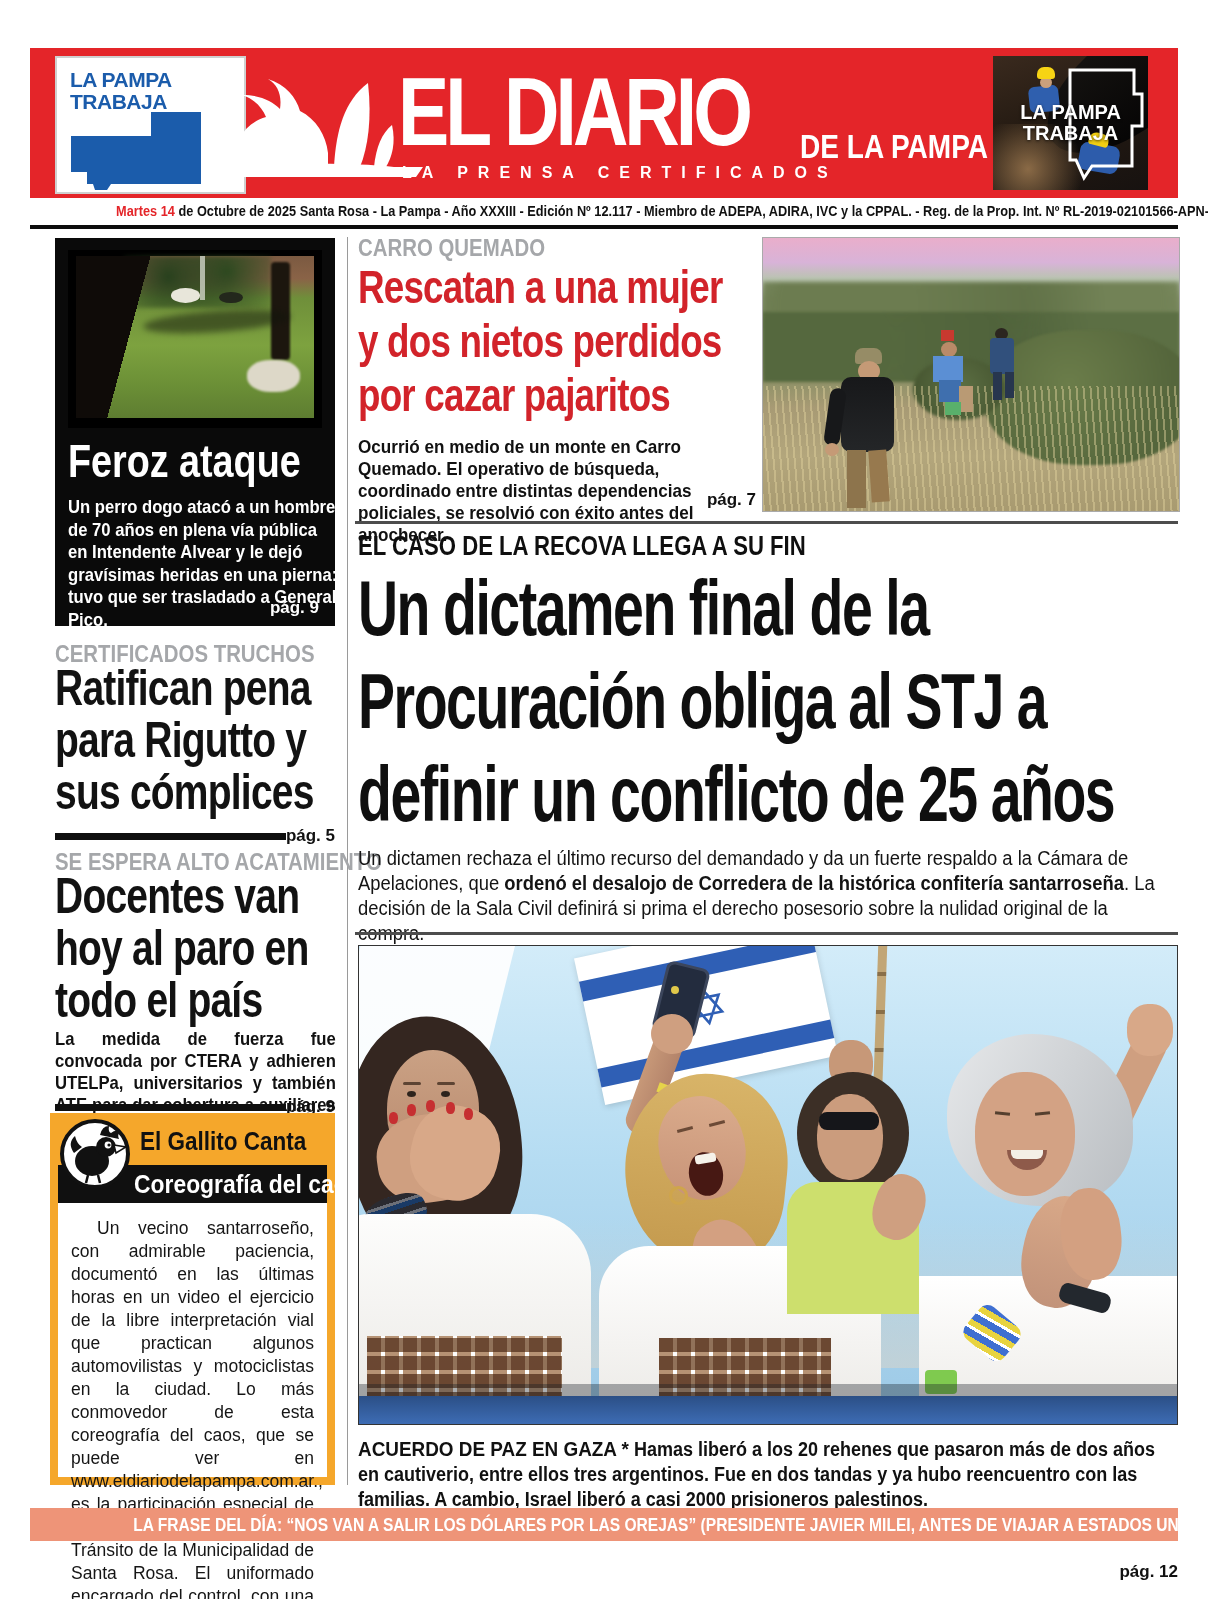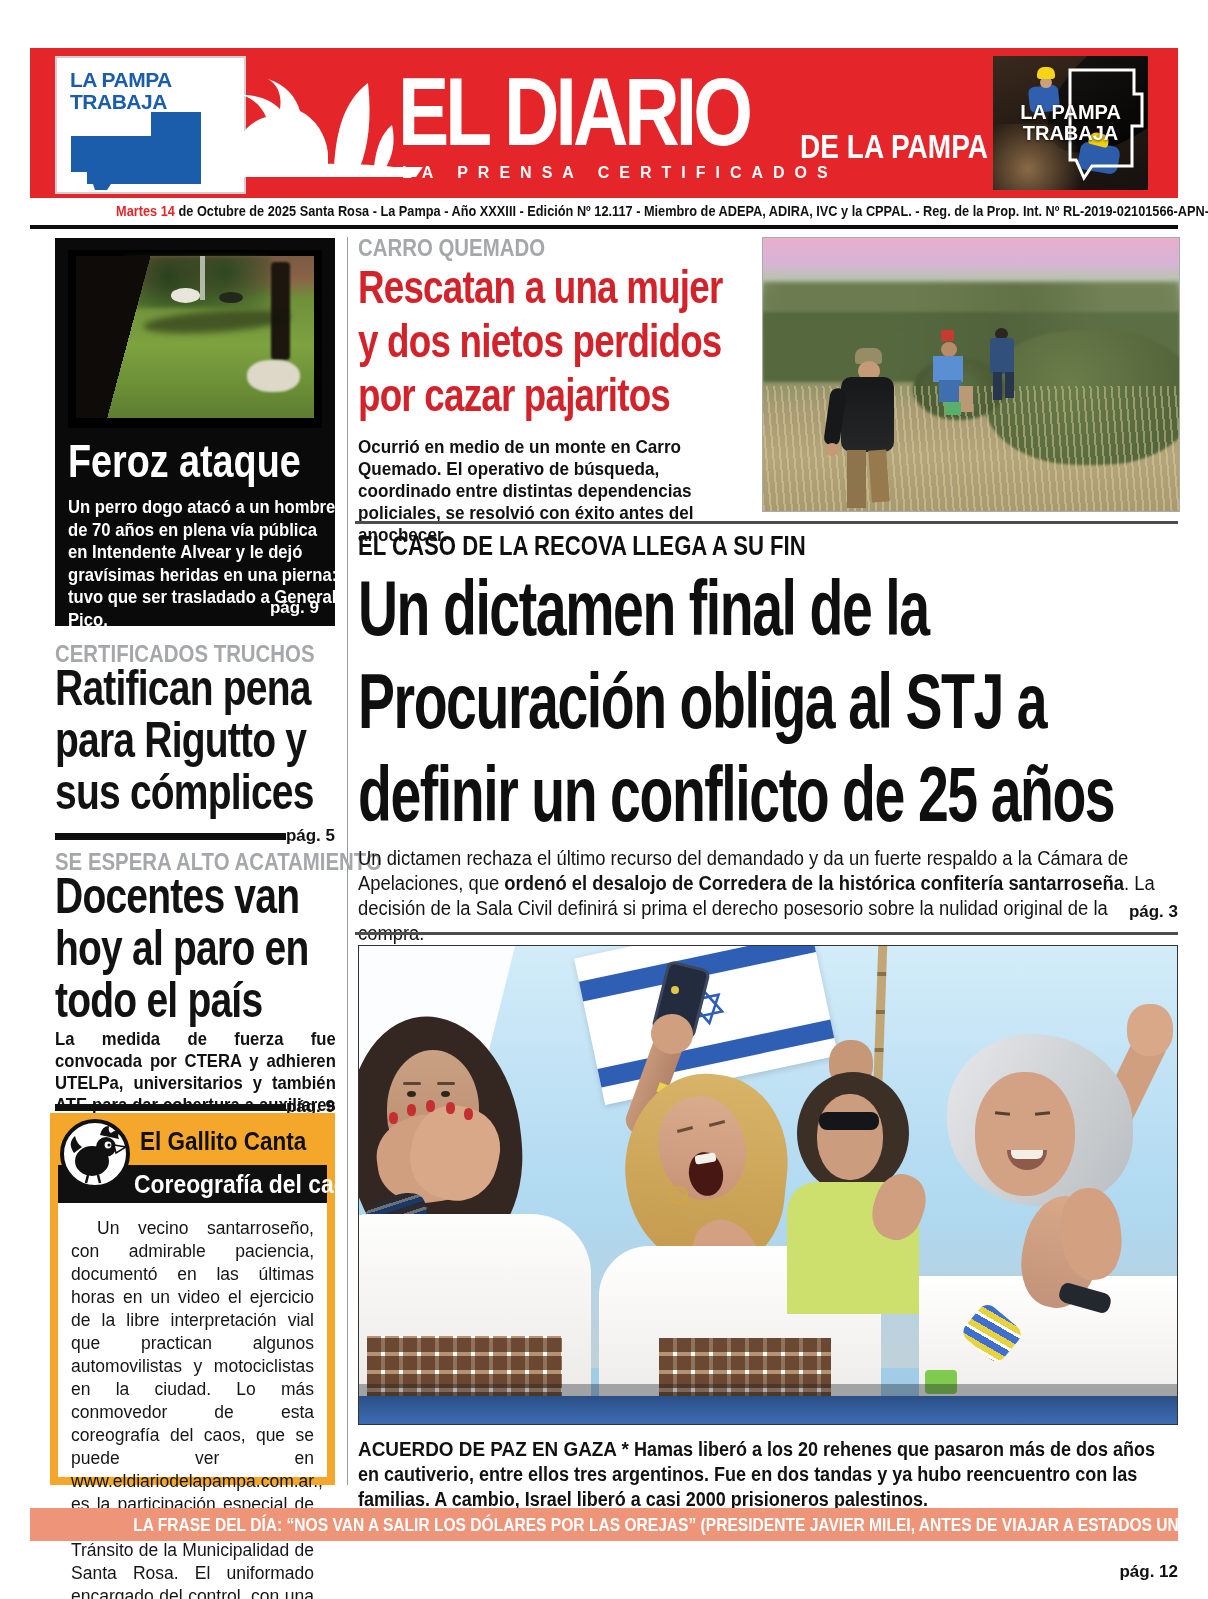--- a/index.html
+++ b/index.html
@@ -198,20 +198,21 @@
     <div class="g-body">
       <p class="g-text">Un vecino santarroseño, con admirable paciencia, documentó en las últimas horas en un video el ejercicio de la libre interpretación vial que practican algunos automovilistas y motociclistas en la ciudad. Lo más conmovedor de esta coreografía del caos, que se puede ver en www.eldiariodelapampa.com.ar., es la participación especial de un agente de la Dirección de Tránsito de la Municipalidad de Santa Rosa. El uniformado encargado del control, con una tranquilidad franciscana, observa cómo se anula el cartel de prohibido doblar a la izquierda sobre la avenida San Martín y Moreno, sin inmutarse ni intervenir, bajo un rol puramente contemplativo.</p>
     </div>
   </div>
 
   <div class="kicker" style="left:358px;top:234px;">CARRO QUEMADO</div>
   <div class="h-red">Rescatan a una mujer
 y dos nietos perdidos
 por cazar pajaritos</div>
   <div class="body-bold rescue-body abs">Ocurrió en medio de un monte en Carro Quemado. El operativo de búsqueda, coordinado entre distintas dependencias policiales, se resolvió con éxito antes del anochecer.</div>
+  <div class="pg pg-abs" style="left:358px;top:490px;width:398px;">pág. 7</div>
 
   <div class="photo-carro">
     <div class="abs" style="left:0;top:44px;width:100%;height:46px;background:radial-gradient(circle at 20% 50%,#6c7c50 20%,rgba(0,0,0,0) 60%),radial-gradient(circle at 50% 60%,#5f7046 25%,rgba(0,0,0,0) 65%),radial-gradient(circle at 80% 40%,#728256 20%,rgba(0,0,0,0) 60%);filter:blur(2px);"></div>
     <div class="abs" style="left:0;top:74px;width:100%;height:70px;background:radial-gradient(circle at 15% 50%,#55683e 18%,rgba(0,0,0,0) 60%),radial-gradient(circle at 45% 55%,#4e613a 22%,rgba(0,0,0,0) 62%),radial-gradient(circle at 85% 45%,#5c6f44 22%,rgba(0,0,0,0) 60%);filter:blur(1.5px);"></div>
     <div class="abs" style="left:222px;top:92px;width:210px;height:135px;background:radial-gradient(circle at 40% 40%,#6b7d4a,#55663c 70%);border-radius:45%;filter:blur(1px);"></div>
     <div class="abs" style="left:150px;top:120px;width:92px;height:62px;background:radial-gradient(circle,#5d7044,#495933 75%);border-radius:50%;filter:blur(1.5px);"></div>
     <div class="abs" style="left:0;bottom:0;width:100%;height:125px;background:repeating-linear-gradient(85deg,rgba(226,211,158,.45) 0 2px,rgba(0,0,0,0) 2px 7px);"></div>
     <div class="abs" style="left:178px;top:104px;width:16px;height:15px;background:#b98a68;border-radius:50%;"></div>
     <div class="abs" style="left:178px;top:92px;width:13px;height:11px;background:#c8392f;"></div>
     <div class="abs" style="left:170px;top:118px;width:30px;height:26px;background:#5b8fd4;"></div>
@@ -230,21 +231,20 @@
     <div class="abs" style="left:84px;top:212px;width:19px;height:58px;background:#8d744c;"></div>
     <div class="abs" style="left:107px;top:212px;width:18px;height:52px;background:#97794e;transform:rotate(-4deg);"></div>
   </div>
 
   <div class="rule" style="left:355px;top:521px;width:823px;height:3px;background:#4d4d4d;"></div>
   <div class="kicker-dark" style="left:358px;top:531px;">EL CASO DE LA RECOVA LLEGA A SU FIN</div>
   <div class="h-main">Un dictamen final de la
 Procuración obliga al STJ a
 definir un conflicto de 25 años</div>
   <div class="dek"><span>Un dictamen rechaza el último recurso del demandado y da un fuerte respaldo a la Cámara de Apelaciones, que </span><b>ordenó el desalojo de Corredera de la histórica confitería santarroseña</b><span>. La decisión de la Sala Civil definirá si prima el derecho posesorio sobre la nulidad original de la compra.</span></div>
-  <div class="pg pg-abs" style="left:760px;top:902px;width:418px;">pág. 3</div>
   <div class="rule" style="left:355px;top:932px;width:823px;height:3px;background:#4d4d4d;"></div>
 
   <div class="photo-gaza">
     <div class="abs" style="left:-22px;top:-32px;width:150px;height:270px;background:linear-gradient(180deg,#fff 0 62%,#2f5fb5 62% 72%,#fff 72% 100%);transform:rotate(14deg);opacity:.92;"></div>
     <div class="abs" style="left:292px;top:-12px;width:5px;height:250px;background:#9b9f86;transform:rotate(6deg);"></div>
     <div class="abs" style="left:228px;top:-14px;width:238px;height:150px;background:#fff;transform:rotate(-12deg);box-shadow:0 2px 6px rgba(0,0,0,.15);">
       <div class="abs" style="left:0;top:16%;width:100%;height:13%;background:#2f5fb5;"></div>
       <div class="abs" style="left:0;bottom:12%;width:100%;height:13%;background:#2f5fb5;"></div>
       <div class="abs" style="left:0;top:26%;width:100%;height:48%;color:#2f5fb5;font-size:52px;line-height:72px;text-align:center;">✡</div>
     </div>

